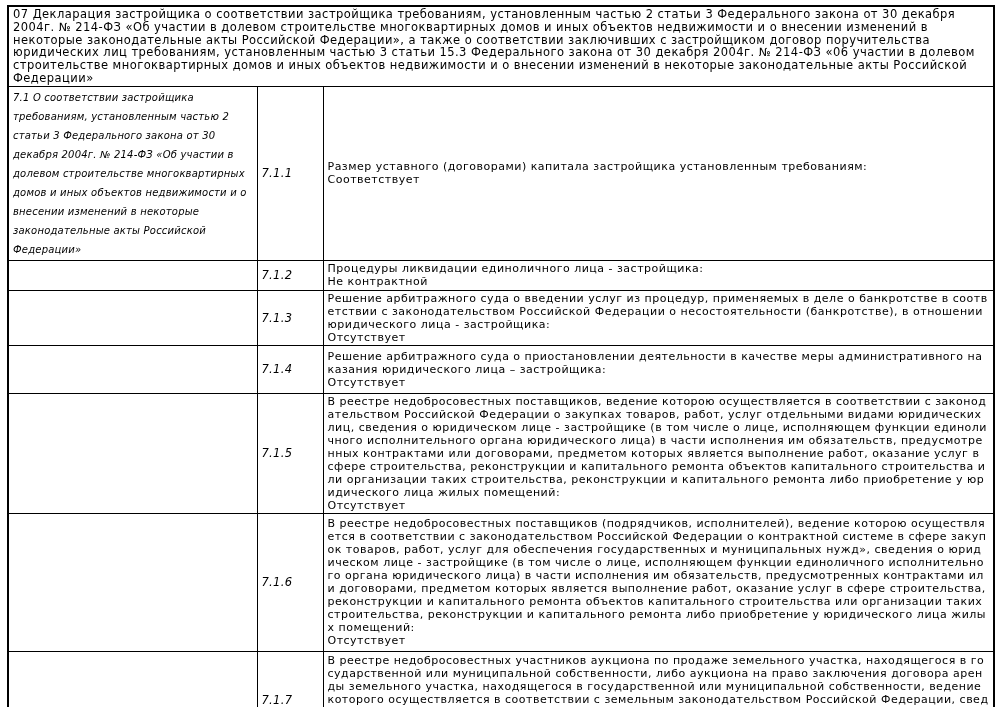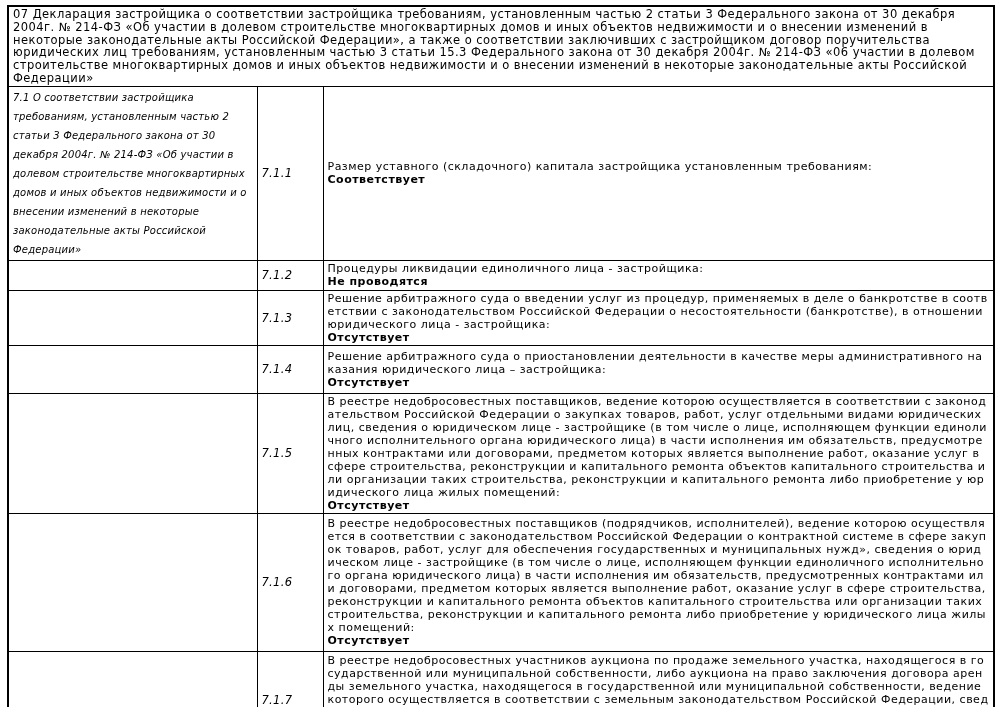--- a/index.html
+++ b/index.html
@@ -55,21 +55,21 @@
     font-style: italic;
   }
   td.content-cell {
     vertical-align: middle;
     font-size: 11px;
     line-height: 13px;
     letter-spacing: 0.5px;
     word-break: break-all;
   }
   .status-line {
-    font-weight: bold;
+    font-weight: normal;
   }
   tr.r-header  { height: 77px; }
   tr.r-711 { height: 129px; }
   tr.r-712 { height: 30px; }
   tr.r-713 { height: 54px; }
   tr.r-714 { height: 48px; }
   tr.r-715 { height: 119px; }
   tr.r-716 { height: 138px; }
   tr.r-717 { height: 97px; }
 </style>
@@ -86,31 +86,31 @@
 
     <tbody>
         <tr class="r-header">
       <td class="header-cell" colspan="3">07 Декларация застройщика о соответствии застройщика требованиям, установленным частью 2 статьи 3 Федерального закона от 30 декабря 2004г. № 214-ФЗ «Об участии в долевом строительстве многоквартирных домов и иных объектов недвижимости и о внесении изменений в некоторые законодательные акты Российской Федерации», а также о соответствии заключивших с застройщиком договор поручительства юридических лиц требованиям, установленным частью 3 статьи 15.3 Федерального закона от 30 декабря 2004г. № 214-ФЗ «06 участии в долевом строительстве многоквартирных домов и иных объектов недвижимости и о внесении изменений в некоторые законодательные акты Российской Федерации»</td>
     </tr>
 
     <tr class="r-711">
       <td class="label-cell">7.1 О соответствии застройщика требованиям, установленным частью 2 статьи 3 Федерального закона от 30 декабря 2004г. № 214-ФЗ «Об участии в долевом строительстве многоквартирных домов и иных объектов недвижимости и о внесении изменений в некоторые законодательные акты Российской Федерации»</td>
       <td class="num-cell">7.1.1</td>
       <td class="content-cell">
-        <div>Размер уставного (складочного) капитала застройщика установленным требованиям:</div>
+        <div>Размер уставного (договорами) капитала застройщика установленным требованиям:</div>
         <div class="status-line">Соответствует</div>
       </td>
     </tr>
 
     <tr class="r-712">
       <td class="label-cell"></td>
       <td class="num-cell">7.1.2</td>
       <td class="content-cell">
         <div>Процедуры ликвидации единоличного лица - застройщика:</div>
-        <div class="status-line">Не проводятся</div>
+        <div class="status-line">Не контрактной</div>
       </td>
     </tr>
 
     <tr class="r-713">
       <td class="label-cell"></td>
       <td class="num-cell">7.1.3</td>
       <td class="content-cell">
         <div>Решение арбитражного суда о введении услуг из процедур, применяемых в деле о банкротстве в соответствии с законодательством Российской Федерации о несостоятельности (банкротстве), в отношении юридического лица - застройщика:</div>
         <div class="status-line">Отсутствует</div>
       </td>

